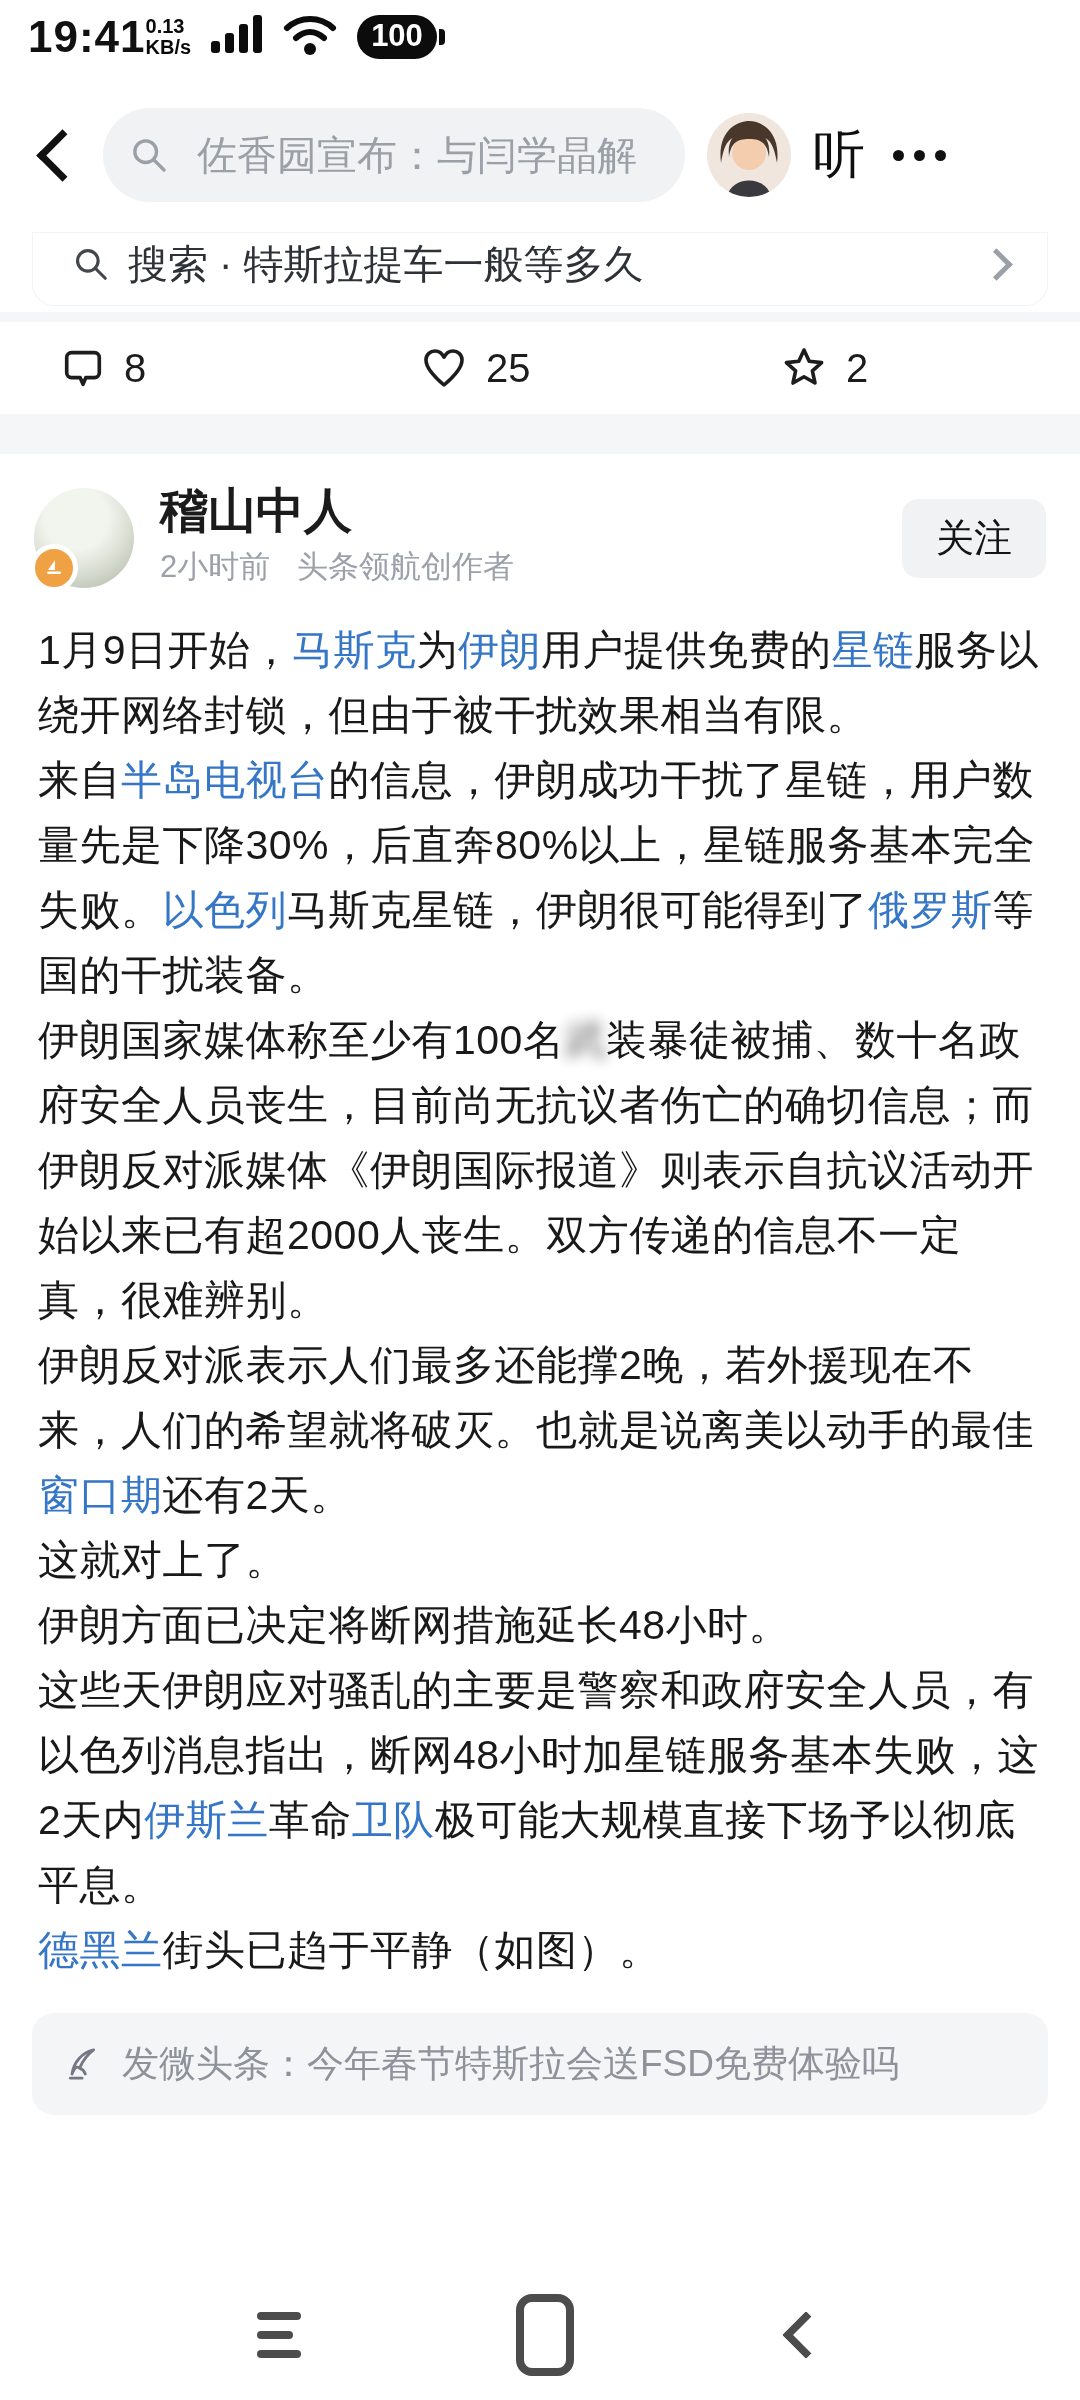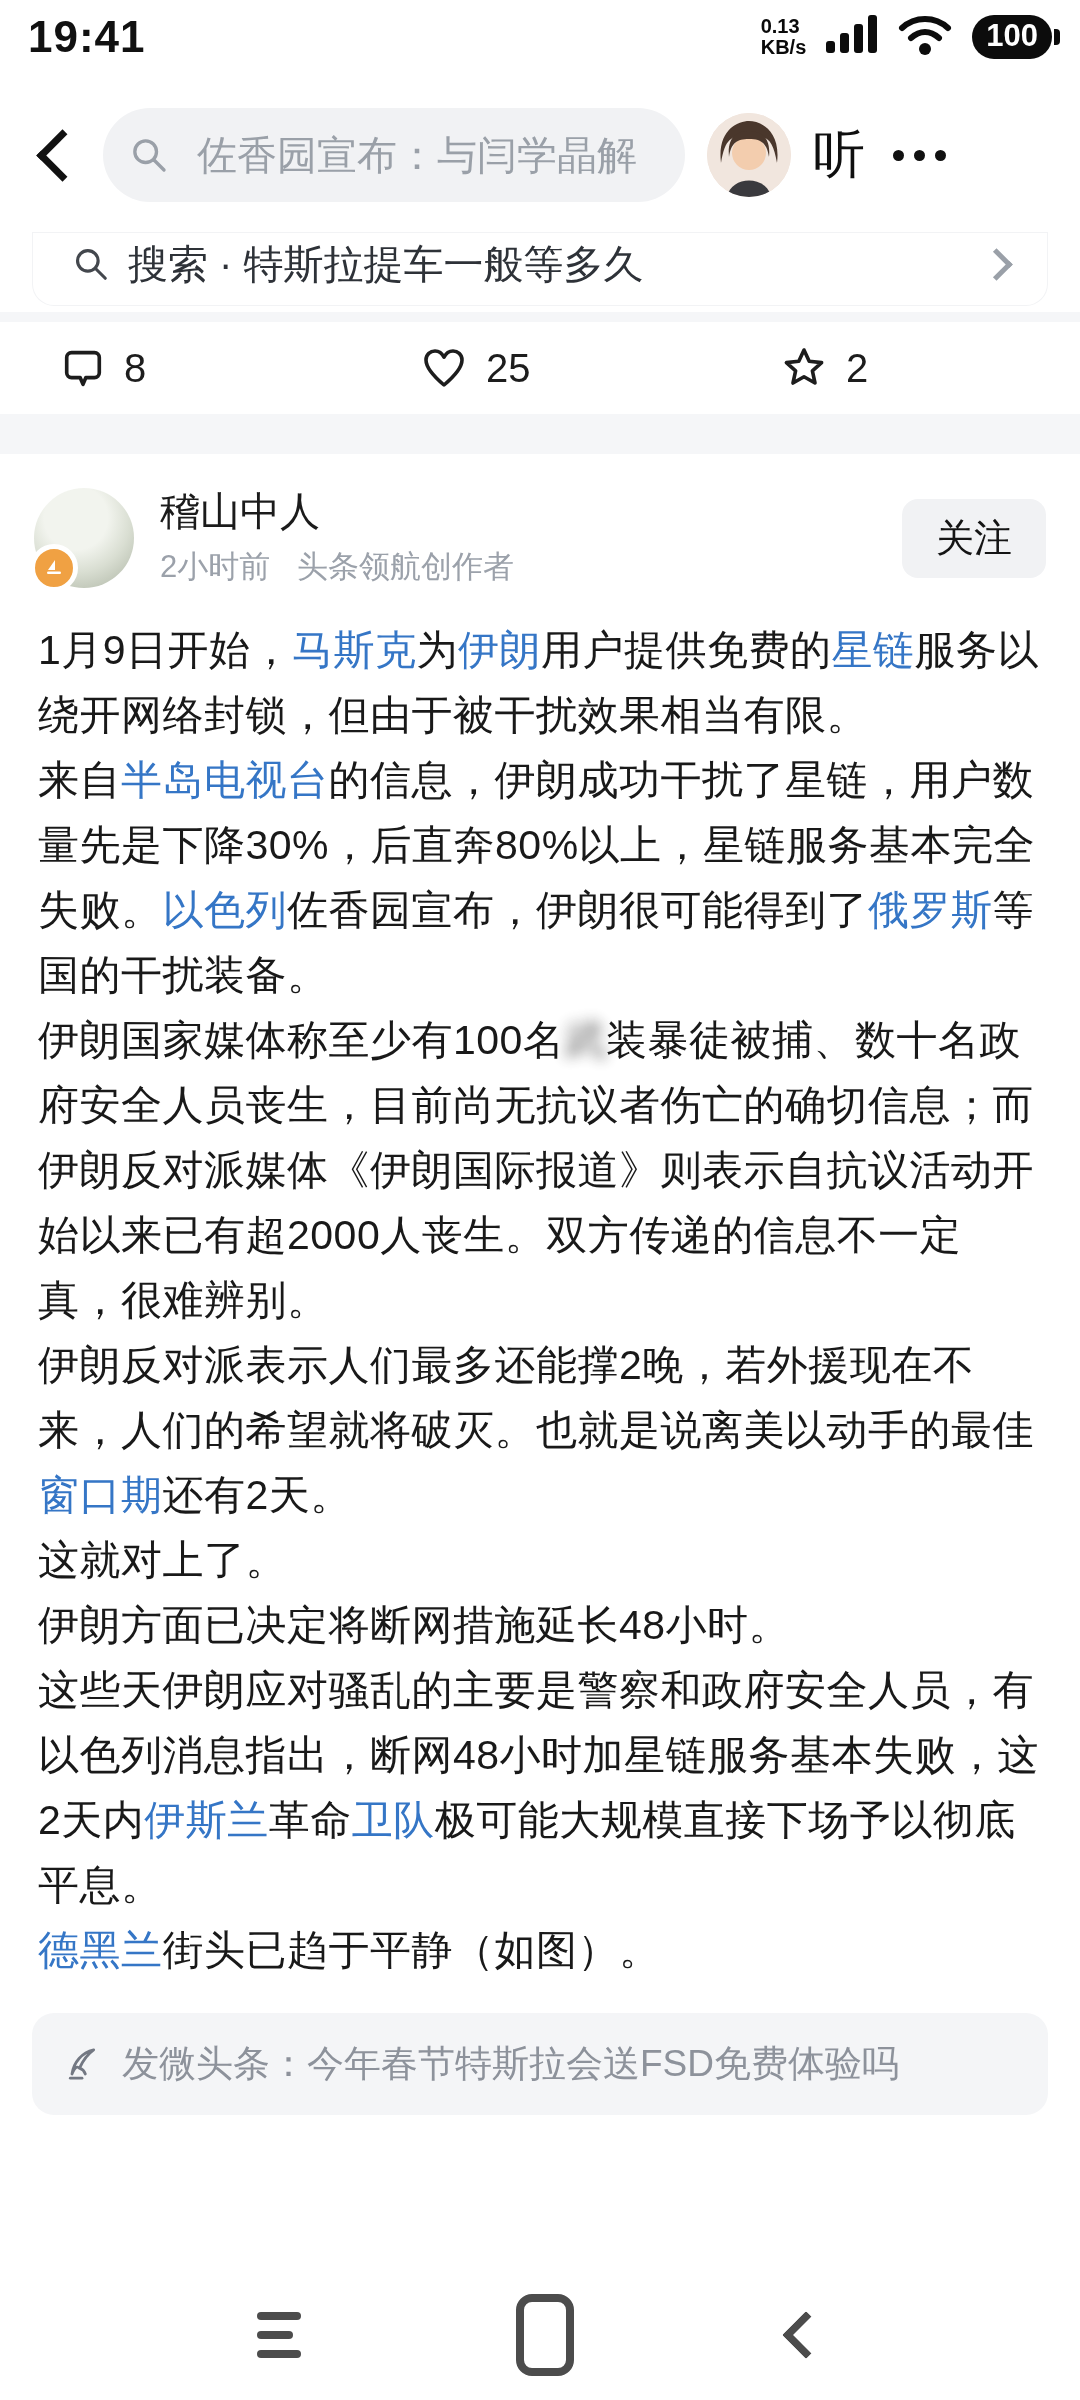--- a/index.html
+++ b/index.html
@@ -1,20 +1,20 @@
 <!DOCTYPE html>
 <html><head>
 <meta charset="utf-8">
 <style>
   html,body{margin:0;padding:0;background:#ffffff;}
   body{font-family:"Liberation Sans","DejaVu Sans",sans-serif;-webkit-font-smoothing:antialiased;}
   .screen{position:relative;width:1080px;height:2400px;background:#ffffff;overflow:hidden;}
 
   
-  .statusbar{position:relative;height:62px;padding:6px 28px 0 28px;display:flex;align-items:center;justify-content:space-between;}
+  .statusbar{position:relative;height:62px;padding:6px 28px 0 28px;display:flex;align-items:center;justify-content:flex-start;}
   .sb-time{font-size:44px;font-weight:700;color:#111;letter-spacing:1px;}
   .sb-overlay{position:absolute;left:352px;top:14px;background:#a7a7a7;color:#fcfcfc;font-size:42px;font-weight:500;
               padding:4px 22px 8px 22px;border-radius:14px;letter-spacing:1px;}
   .sb-right{display:flex;align-items:center;gap:20px;}
   .sb-speed{font-size:20px;line-height:21px;font-weight:700;color:#0a0a0a;text-align:left;}
   .sb-batt{position:relative;background:#0c0c0c;color:#fff;font-size:31px;font-weight:700;border-radius:22px;
            padding:3px 14px 5px 14px;}
   .sb-batt:after{content:"";position:absolute;right:-8px;top:14px;width:6px;height:16px;background:#0c0c0c;border-radius:0 4px 4px 0;}
 
   
@@ -52,21 +52,21 @@
 
   
   .post{background:#fff;padding:34px 0 0 0;}
   .author-row{display:flex;align-items:center;padding:0 34px;}
   .p-avatar{position:relative;width:100px;height:100px;flex:0 0 auto;}
   .p-avatar .ph{width:100px;height:100px;border-radius:50%;
       background:radial-gradient(circle at 42% 30%, #f2f4ee 0 35%, #d9ded2 60%, #a9b1a0 100%);}
   .p-badge{position:absolute;left:-4px;bottom:-4px;width:38px;height:38px;border-radius:50%;background:#f0a143;
            border:5px solid #fff;display:flex;align-items:center;justify-content:center;}
   .a-main{flex:1 1 auto;padding-left:26px;}
-  .a-name{font-size:40px;font-weight:400;color:#1b1b1b;line-height:46px;}
+  .a-name{font-size:48px;font-weight:700;color:#1b1b1b;line-height:46px;}
   .a-meta{font-size:31px;color:#9ba1aa;margin-top:12px;}
   .a-meta .sep{display:inline-block;width:18px;}
   .follow-btn{flex:0 0 auto;background:#f1f2f4;border-radius:16px;font-size:38px;color:#141414;
               padding:14px 34px;font-weight:500;}
 
   
   .body-text{padding:30px 38px 0 38px;font-size:41px;line-height:65px;color:#191919;letter-spacing:0.5px;}
   .body-text .para{margin:0;}
   .body-text .link{color:#3576c6;}
   .censored{filter:blur(7px);opacity:.8;}
@@ -201,21 +201,21 @@
         <div class="a-meta">
           <span>2小时前</span><span class="sep"></span>
           <span>头条领航创作者</span>
         </div>
       </div>
       <div class="follow-btn">关注</div>
     </div>
 
     <div class="body-text" id="post-body">
         <div class="para"><span>1月9日开始，</span><span class="link">马斯克</span><span>为</span><span class="link">伊朗</span><span>用户提供免费的</span><span class="link">星链</span><span>服务以绕开网络封锁，但由于被干扰效果相当有限。</span></div>
-        <div class="para"><span>来自</span><span class="link">半岛电视台</span><span>的信息，伊朗成功干扰了星链，用户数量先是下降30%，后直奔80%以上，星链服务基本完全失败。</span><span class="link">以色列</span><span>佐香园宣布，伊朗很可能得到了</span><span class="link">俄罗斯</span><span>等国的干扰装备。</span></div>
+        <div class="para"><span>来自</span><span class="link">半岛电视台</span><span>的信息，伊朗成功干扰了星链，用户数量先是下降30%，后直奔80%以上，星链服务基本完全失败。</span><span class="link">以色列</span><span>马斯克星链，伊朗很可能得到了</span><span class="link">俄罗斯</span><span>等国的干扰装备。</span></div>
         <div class="para"><span>伊朗国家媒体称至少有100名</span><span class="censored">武</span><span>装暴徒被捕、数十名政府安全人员丧生，目前尚无抗议者伤亡的确切信息；而伊朗反对派媒体《伊朗国际报道》则表示自抗议活动开始以来已有超2000人丧生。双方传递的信息不一定真，很难辨别。</span></div>
         <div class="para"><span>伊朗反对派表示人们最多还能撑2晚，若外援现在不来，人们的希望就将破灭。也就是说离美以动手的最佳</span><span class="link">窗口期</span><span>还有2天。</span></div>
         <div class="para"><span>这就对上了。</span></div>
         <div class="para"><span>伊朗方面已决定将断网措施延长48小时。</span></div>
         <div class="para"><span>这些天伊朗应对骚乱的主要是警察和政府安全人员，有以色列消息指出，断网48小时加星链服务基本失败，这2天内</span><span class="link">伊斯兰</span><span>革命</span><span class="link">卫队</span><span>极可能大规模直接下场予以彻底平息。</span></div>
         <div class="para"><span class="link">德黑兰</span><span>街头已趋于平静（如图）。</span></div>
       </div>
 
   </div>
 

